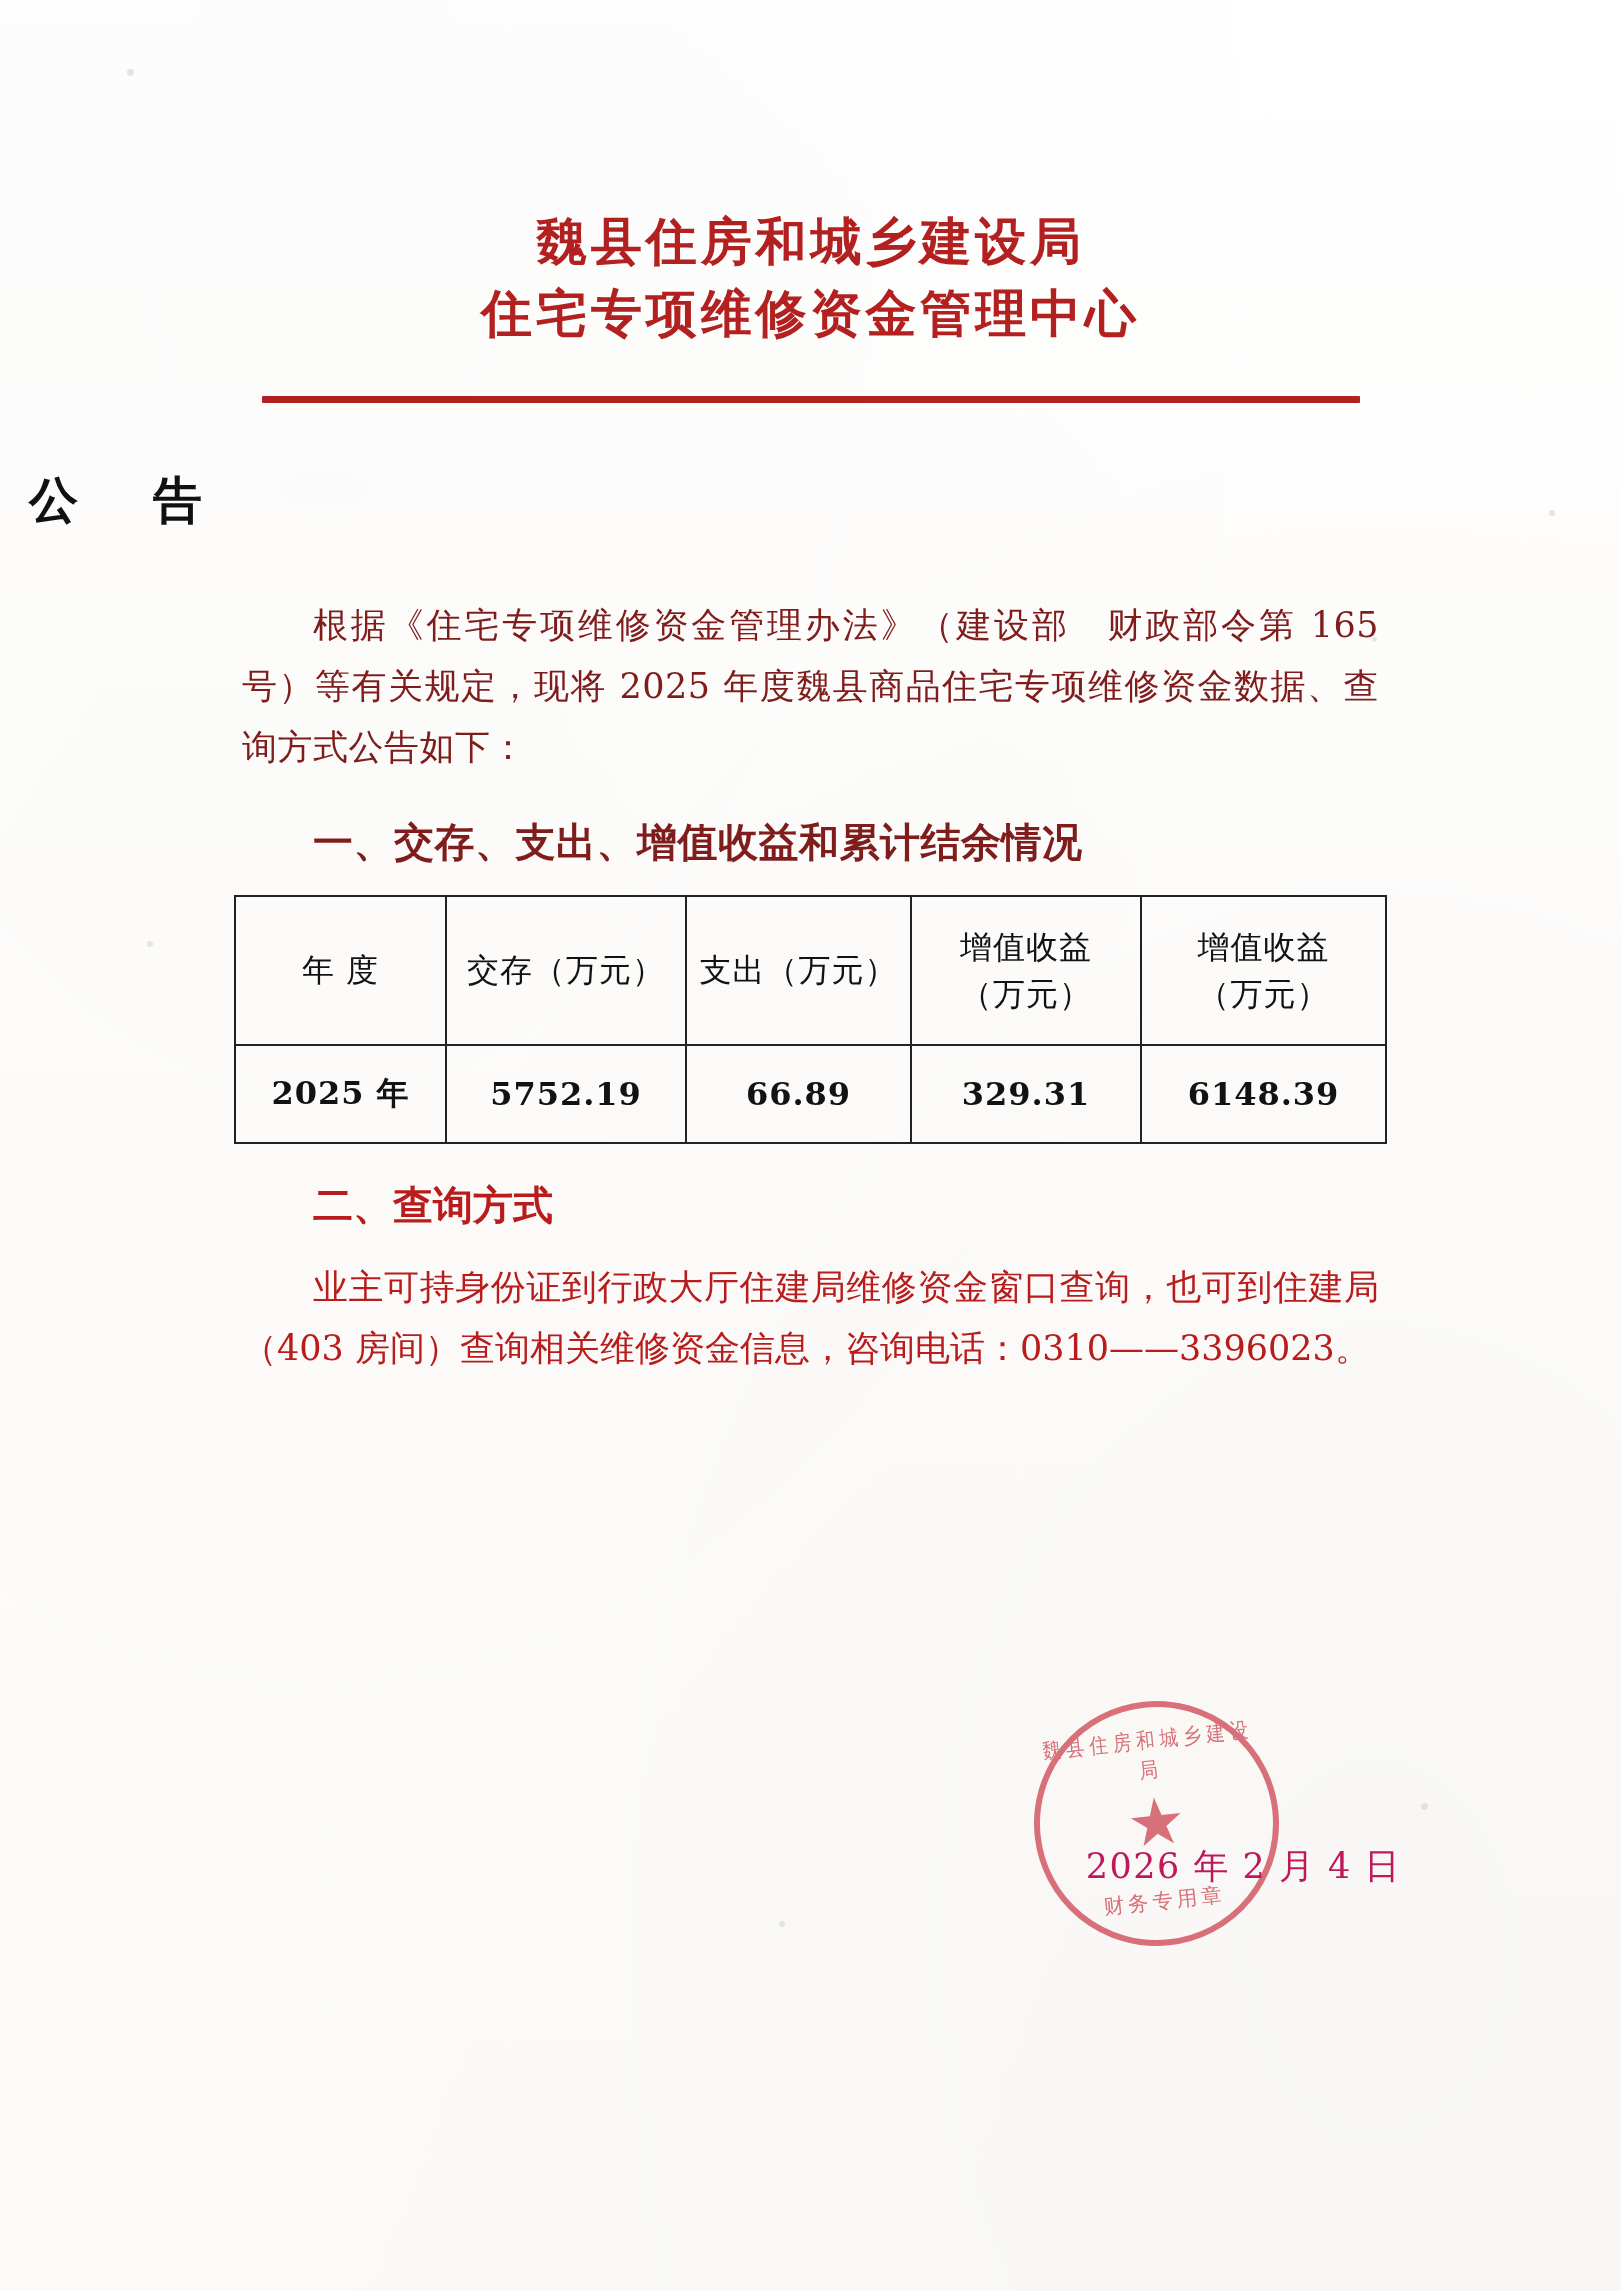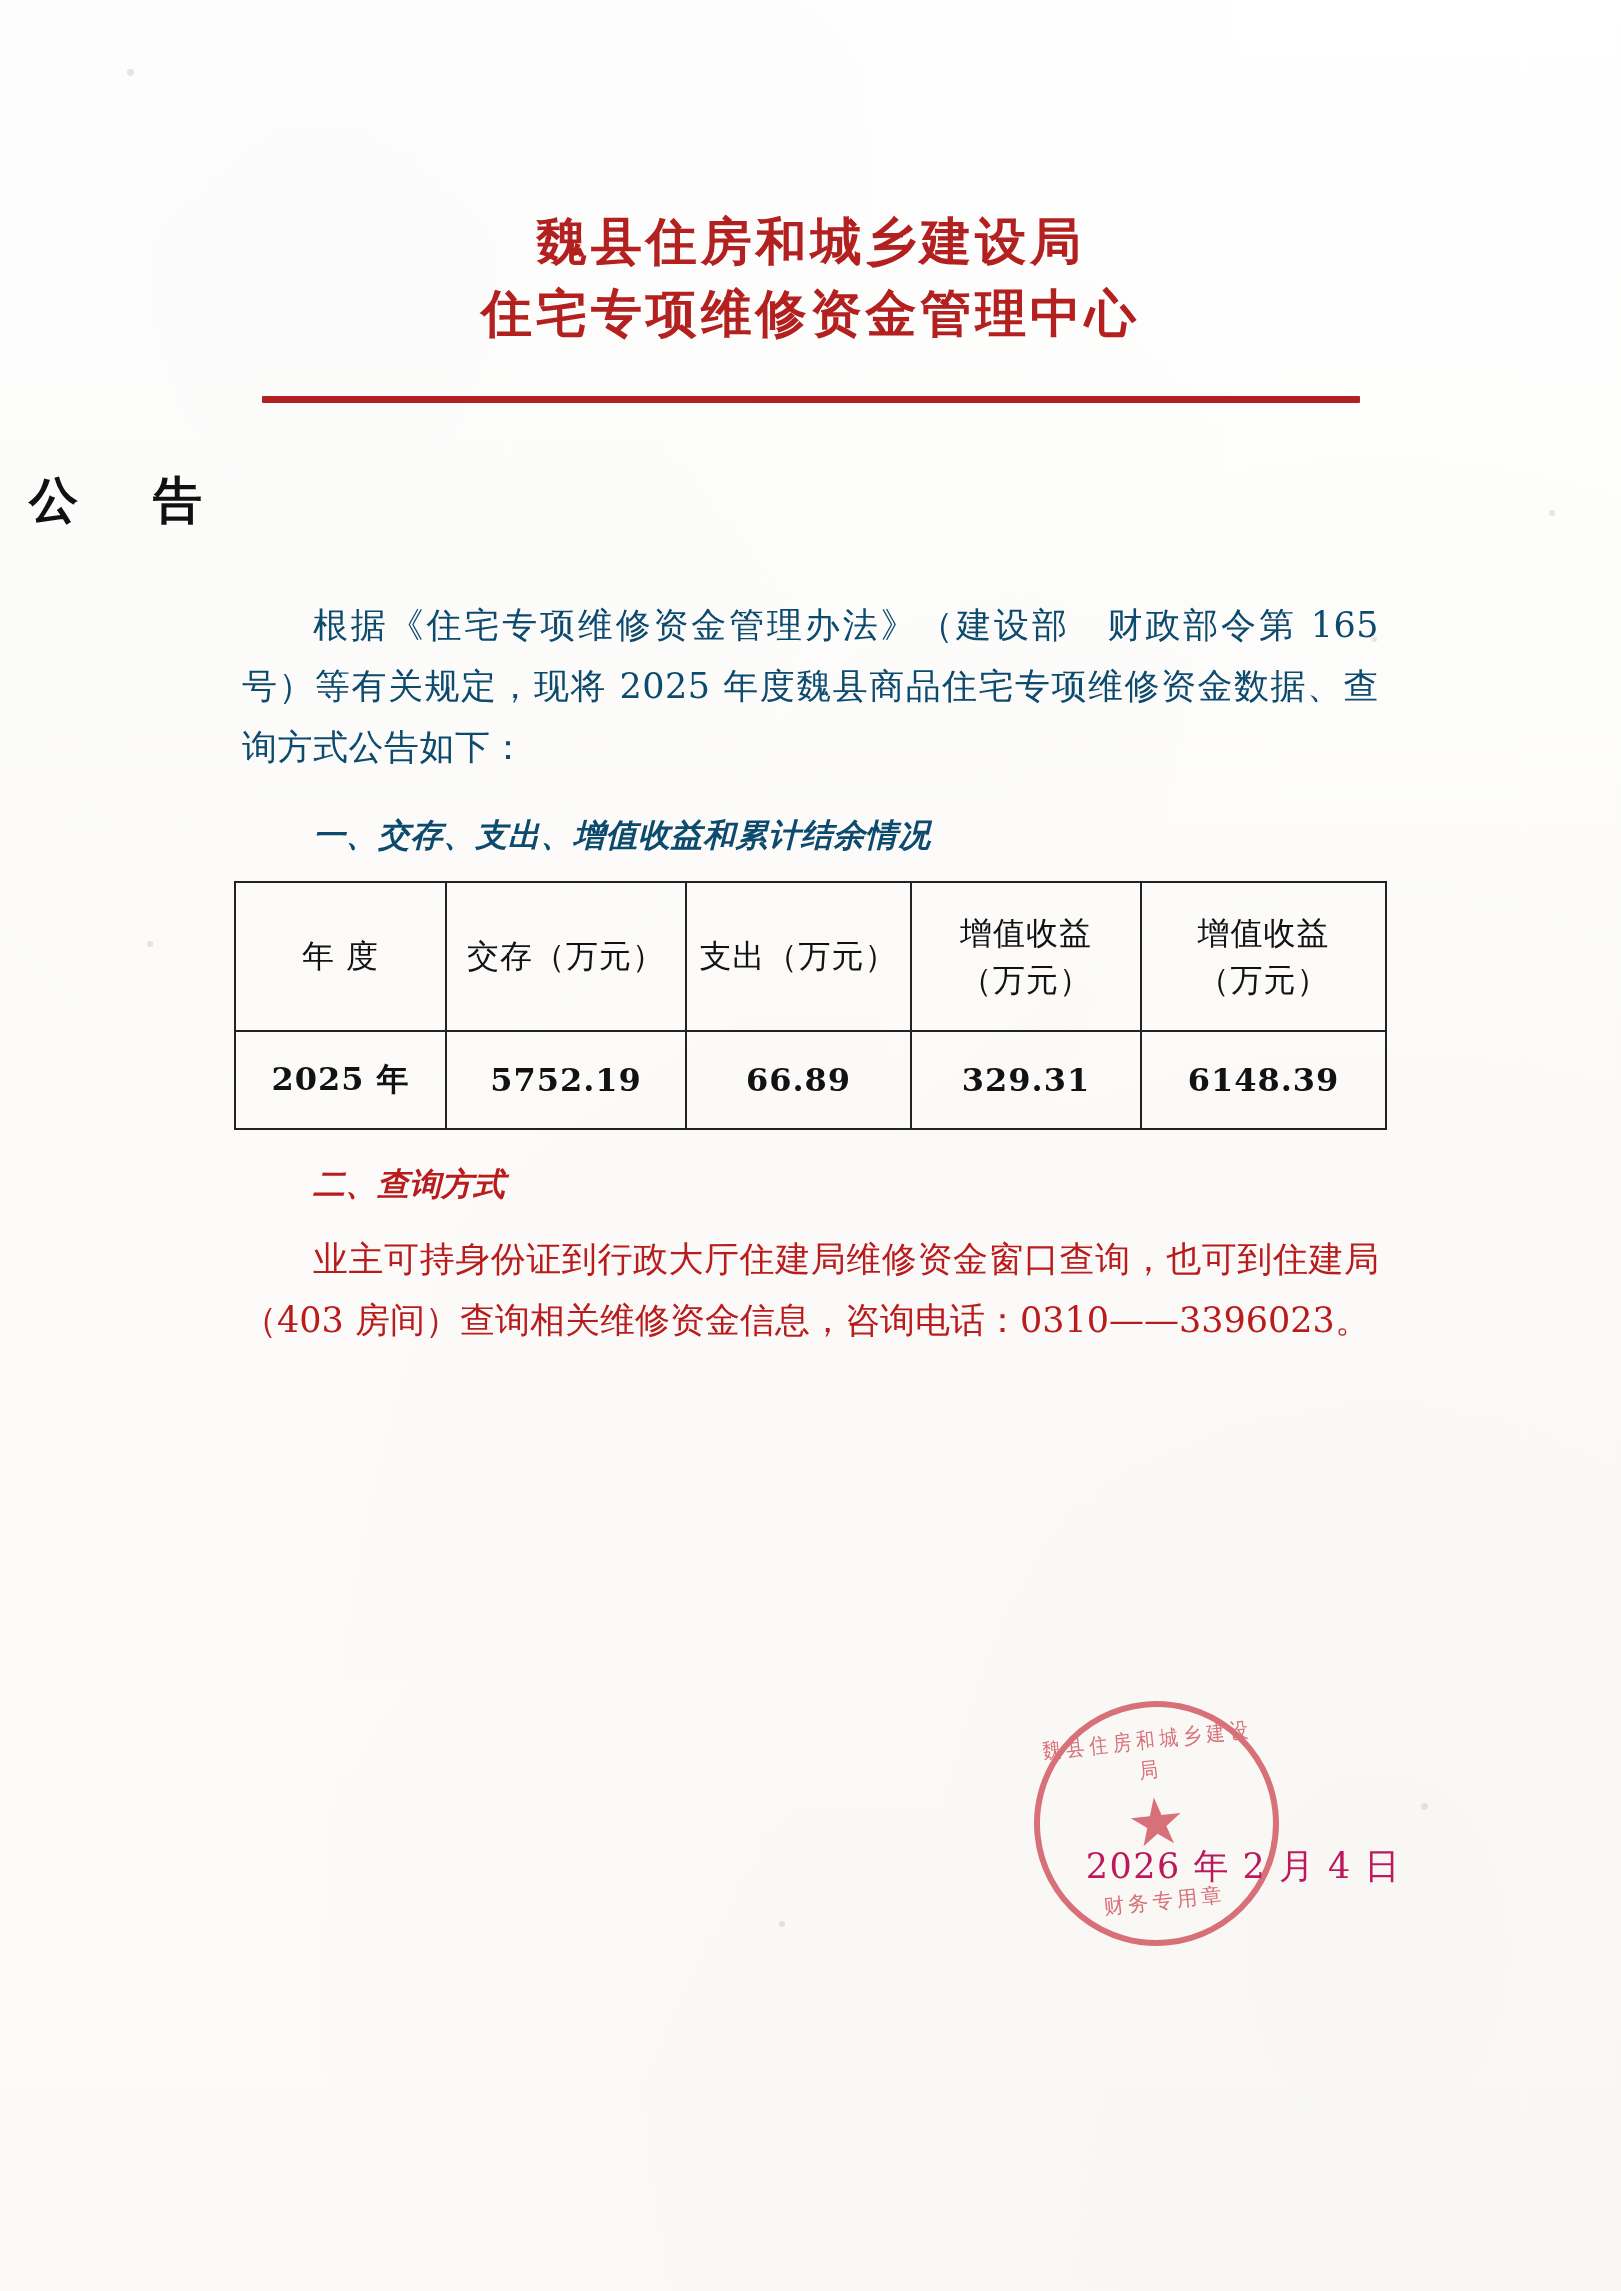--- a/index.html
+++ b/index.html
@@ -62,34 +62,33 @@
     font-size: 49px;
     letter-spacing: 29px;
     text-indent: 29px;
     color: #111;
   }
   .body-block {
     margin: 61px auto 0 auto;
     width: 1137px;
     font-size: 35px;
     line-height: 1.75;
-    color: #0c4a6e;
+    color: #7f1d1d;
     letter-spacing: 0.5px;
   }
   .para {
     text-indent: 71px;
     margin: 0 0 5.9px 0;
     text-align: justify;
   }
   .section-heading {
     text-indent: 71px;
     font-weight: bold;
     margin: 29px 0 17.6px 0;
-    font-size: 32px;
-    font-style: italic;
+    font-size: 40px;
   }
   table.data-table {
     margin: 7px auto 0 auto;
     width: 1152px;
     border-collapse: collapse;
     table-layout: fixed;
   }
   table.data-table th,
   table.data-table td {
     border: 2px solid #222;

